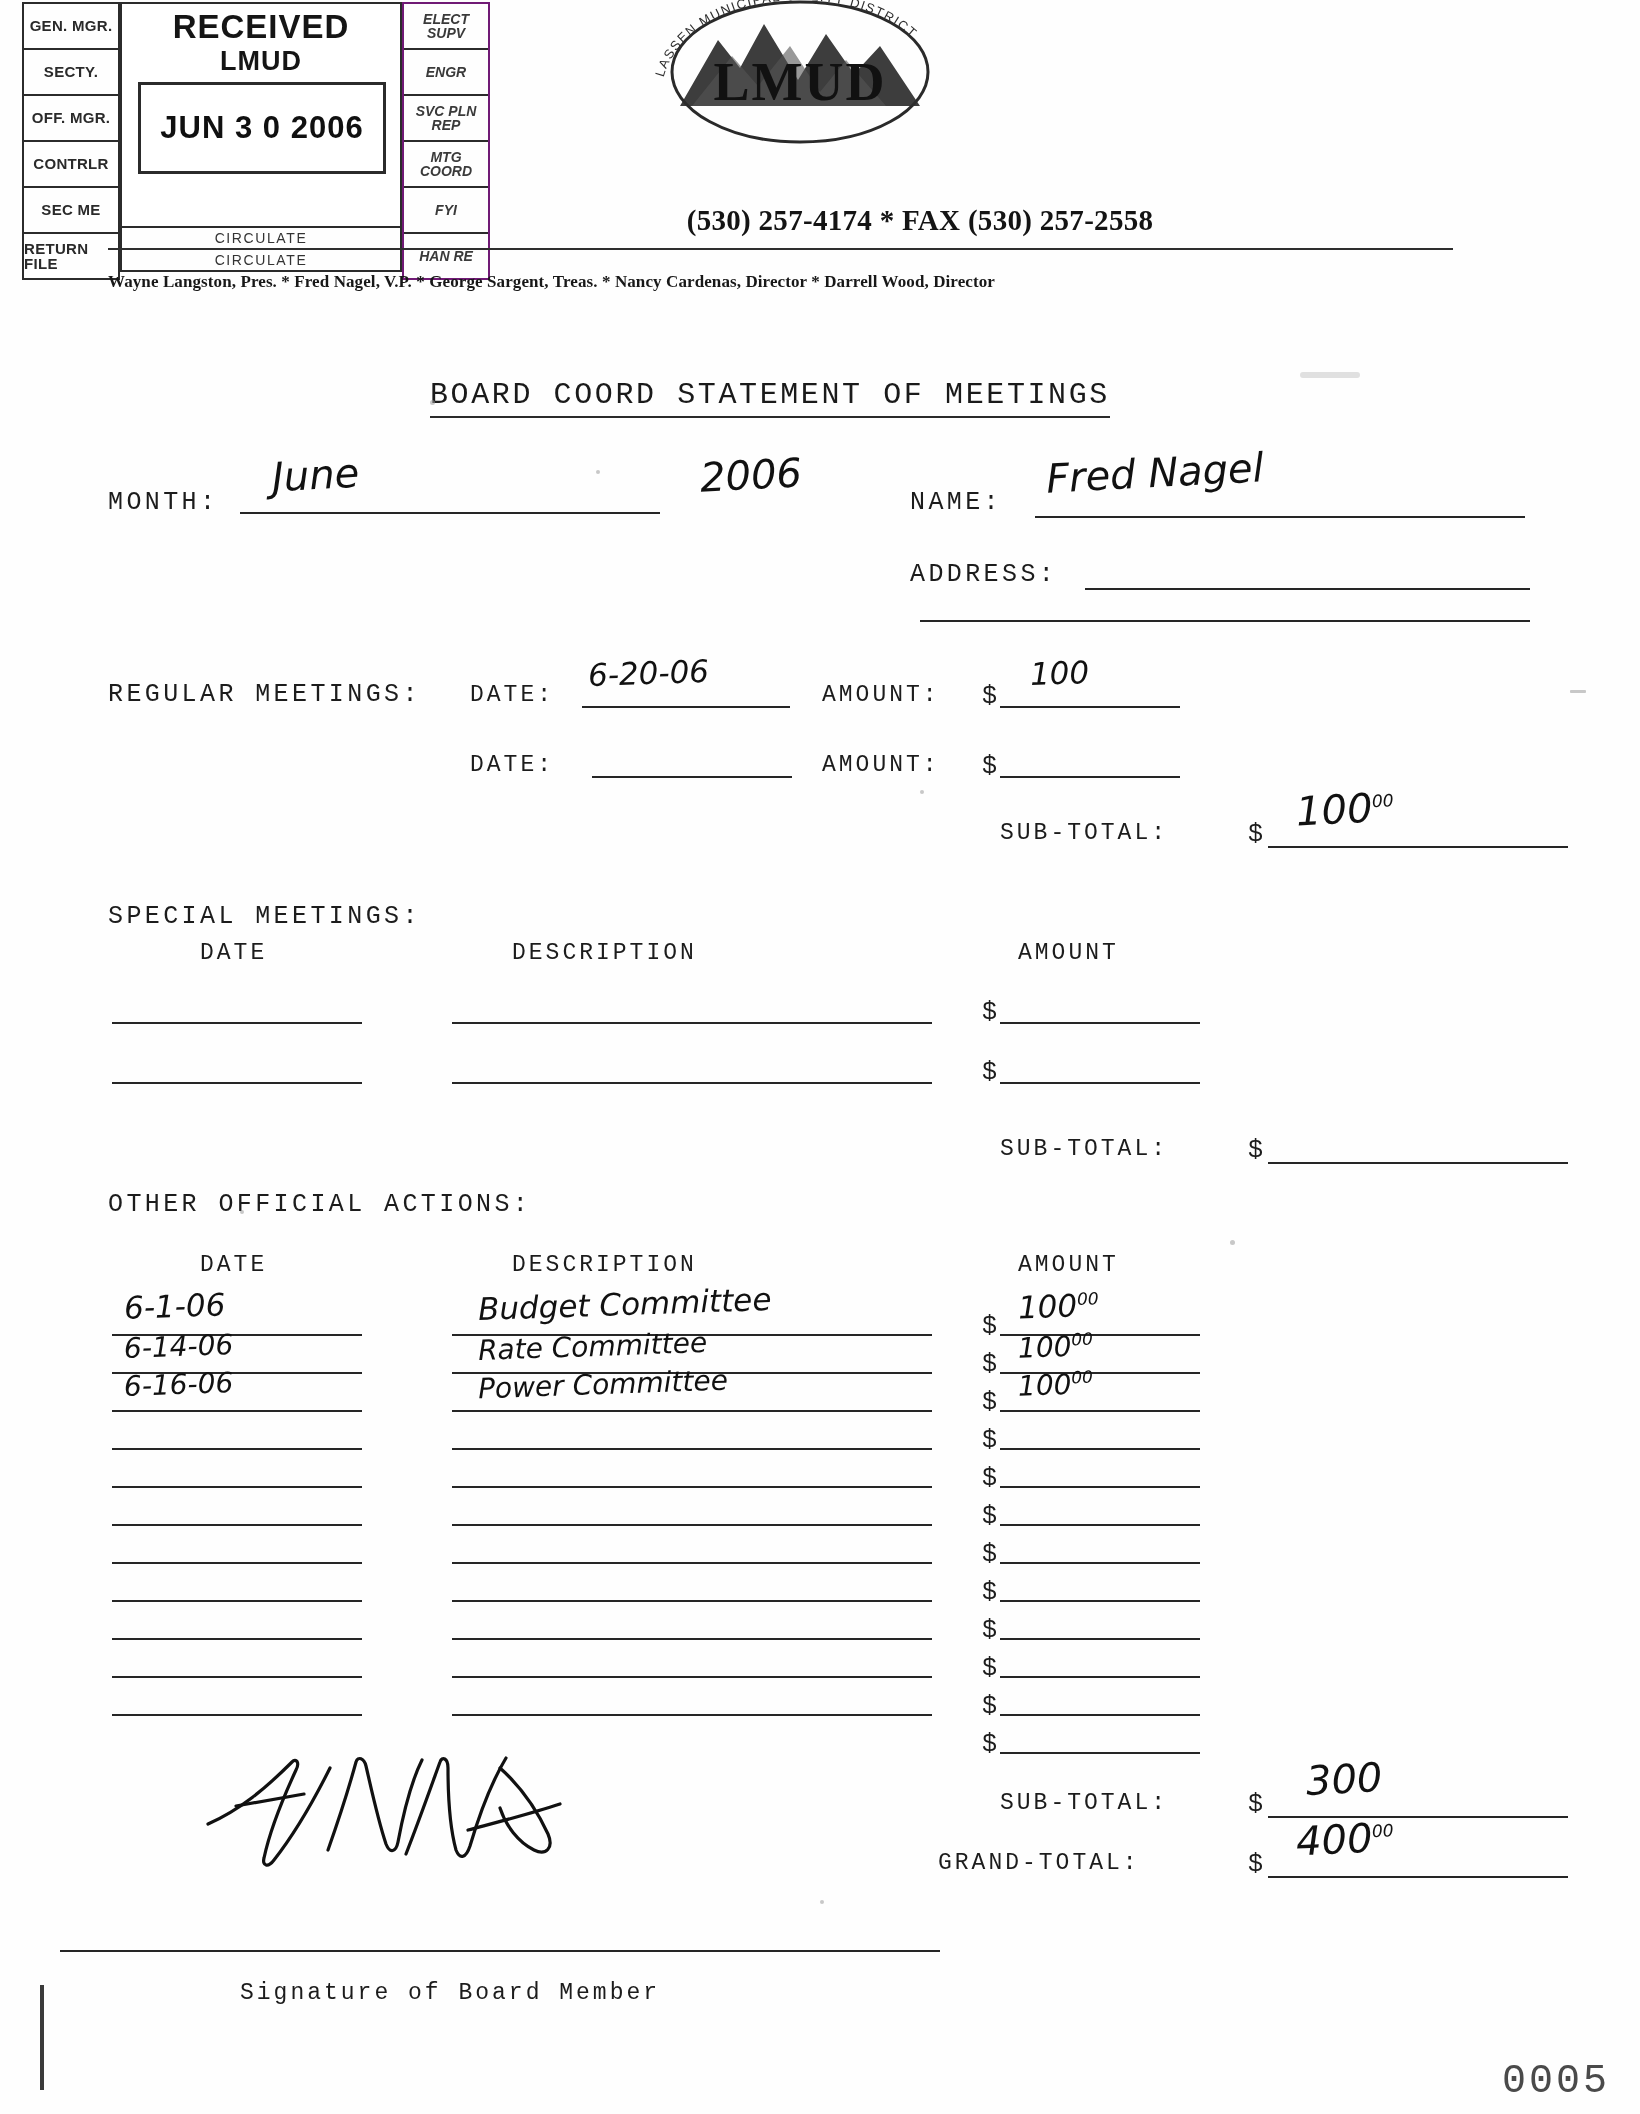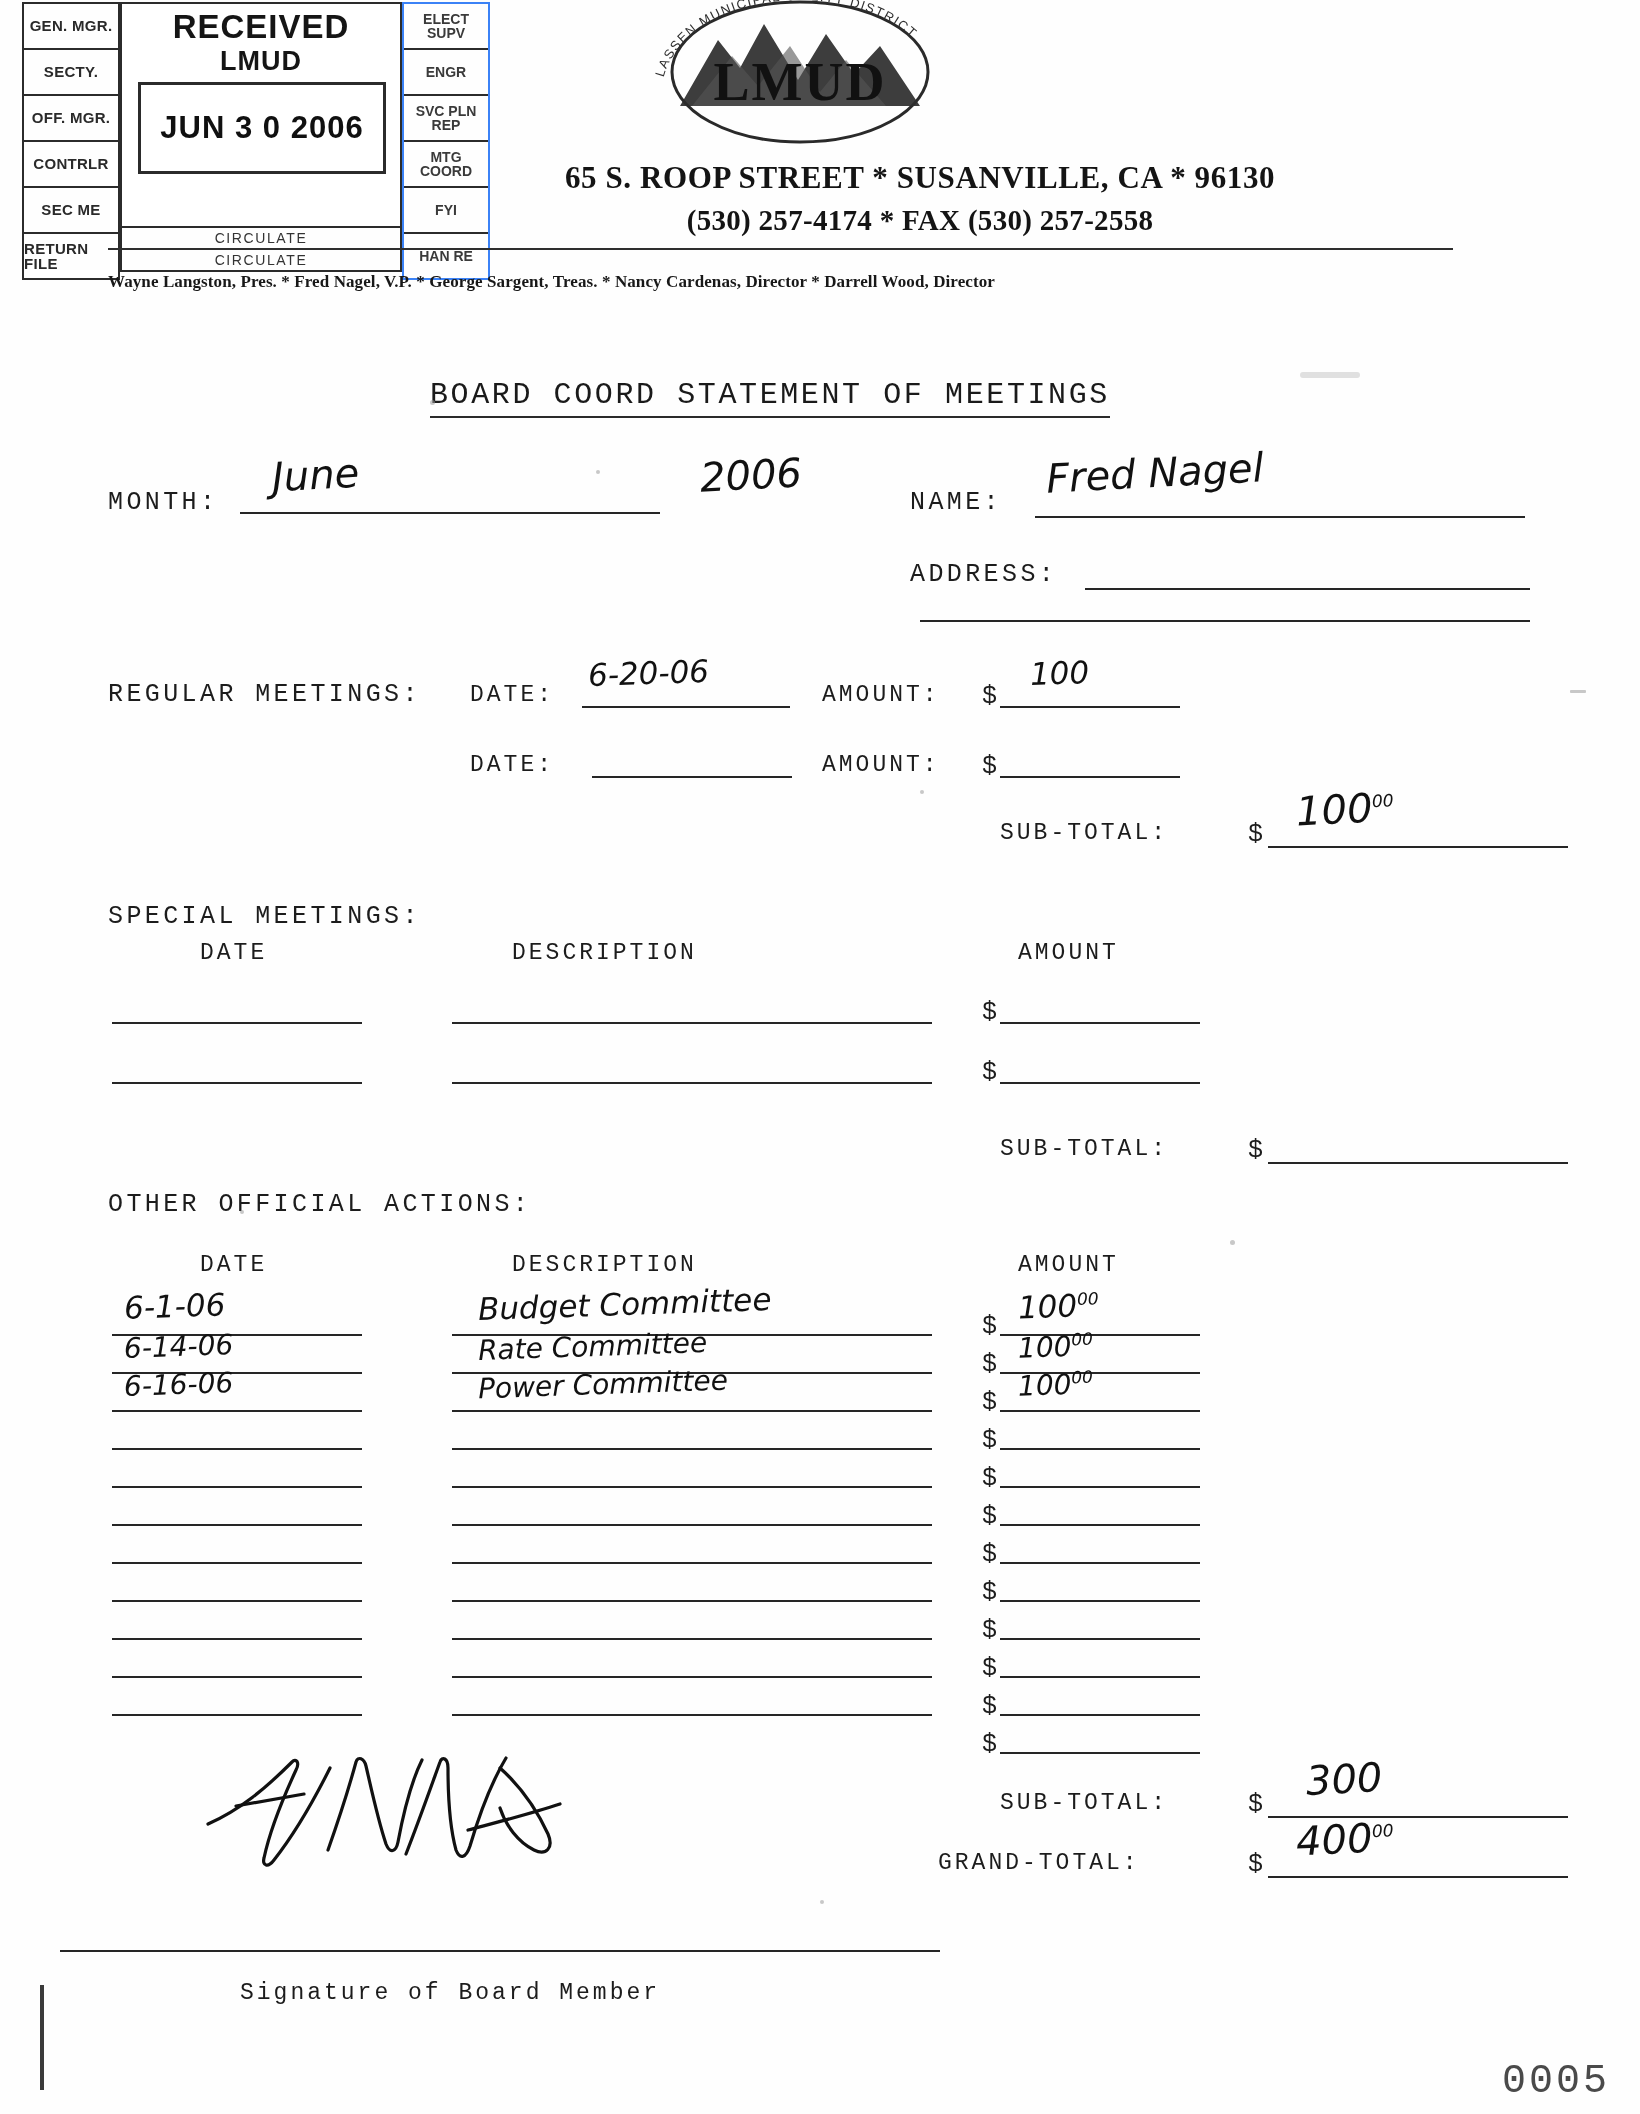--- a/index.html
+++ b/index.html
@@ -50,22 +50,23 @@
     letter-spacing: .3px;
     color: #2a2a2a;
   }
   .routing-cell:last-child { border-bottom: none; }
 
   .elect-col {
     position: absolute;
     left: 380px;
     top: 2px;
     width: 88px;
-    border: 2px solid #3b82f6;
+    border: 2px solid #701a75;
     box-sizing: border-box;
+    font-style: italic;
   }
   .elect-cell {
     height: 44px;
     border-bottom: 2px solid #2b2b2b;
     font-family: "Liberation Sans", sans-serif;
     font-size: 14px;
     font-weight: bold;
     display: flex;
     align-items: center;
     justify-content: center;
@@ -321,21 +322,20 @@
       <path d="M40,112 L78,46 L100,74 L124,30 L158,86 L186,40 L214,80 L240,52 L280,112 Z" fill="#2d2d2d" opacity="0.92"></path>
       <path d="M52,112 L92,62 L118,92 L150,52 L180,98 L206,66 L246,112 Z" fill="#555" opacity="0.6"></path>
 
       <text x="160" y="106" text-anchor="middle" font-family="Liberation Serif, serif" font-size="54" font-weight="bold" fill="#111" letter-spacing="2">LMUD</text>
       <text font-family="Liberation Sans, sans-serif" font-size="13" fill="#2f2f2f" letter-spacing="1.5">
         <textPath href="#ring" startOffset="4%">LASSEN MUNICIPAL UTILITY DISTRICT</textPath>
       </text>
     </svg>
   </div>
 
-  <div class="addr-line addr1">65 S. ROOP STREET  *  SUSANVILLE, CA  *  96130</div>
   <div class="addr-line addr2">(530) 257-4174  *  FAX  (530) 257-2558</div>
   <div class="hr-head"></div>
   <div class="officers">Wayne Langston, Pres. * Fred Nagel, V.P. * George Sargent, Treas. * Nancy Cardenas, Director * Darrell Wood, Director</div>
 
   <div class="doc-title">BOARD COORD STATEMENT OF MEETINGS</div>
 
   <div class="lbl" style="left:108px; top:488px;">MONTH:</div>
   <div class="rule" style="left:240px; top:512px; width:420px;"></div>
   <div class="hand hand-it" style="left:272px; top:452px;">June</div>
   <div class="hand hand-it" style="left:700px; top:452px;">2006</div>

